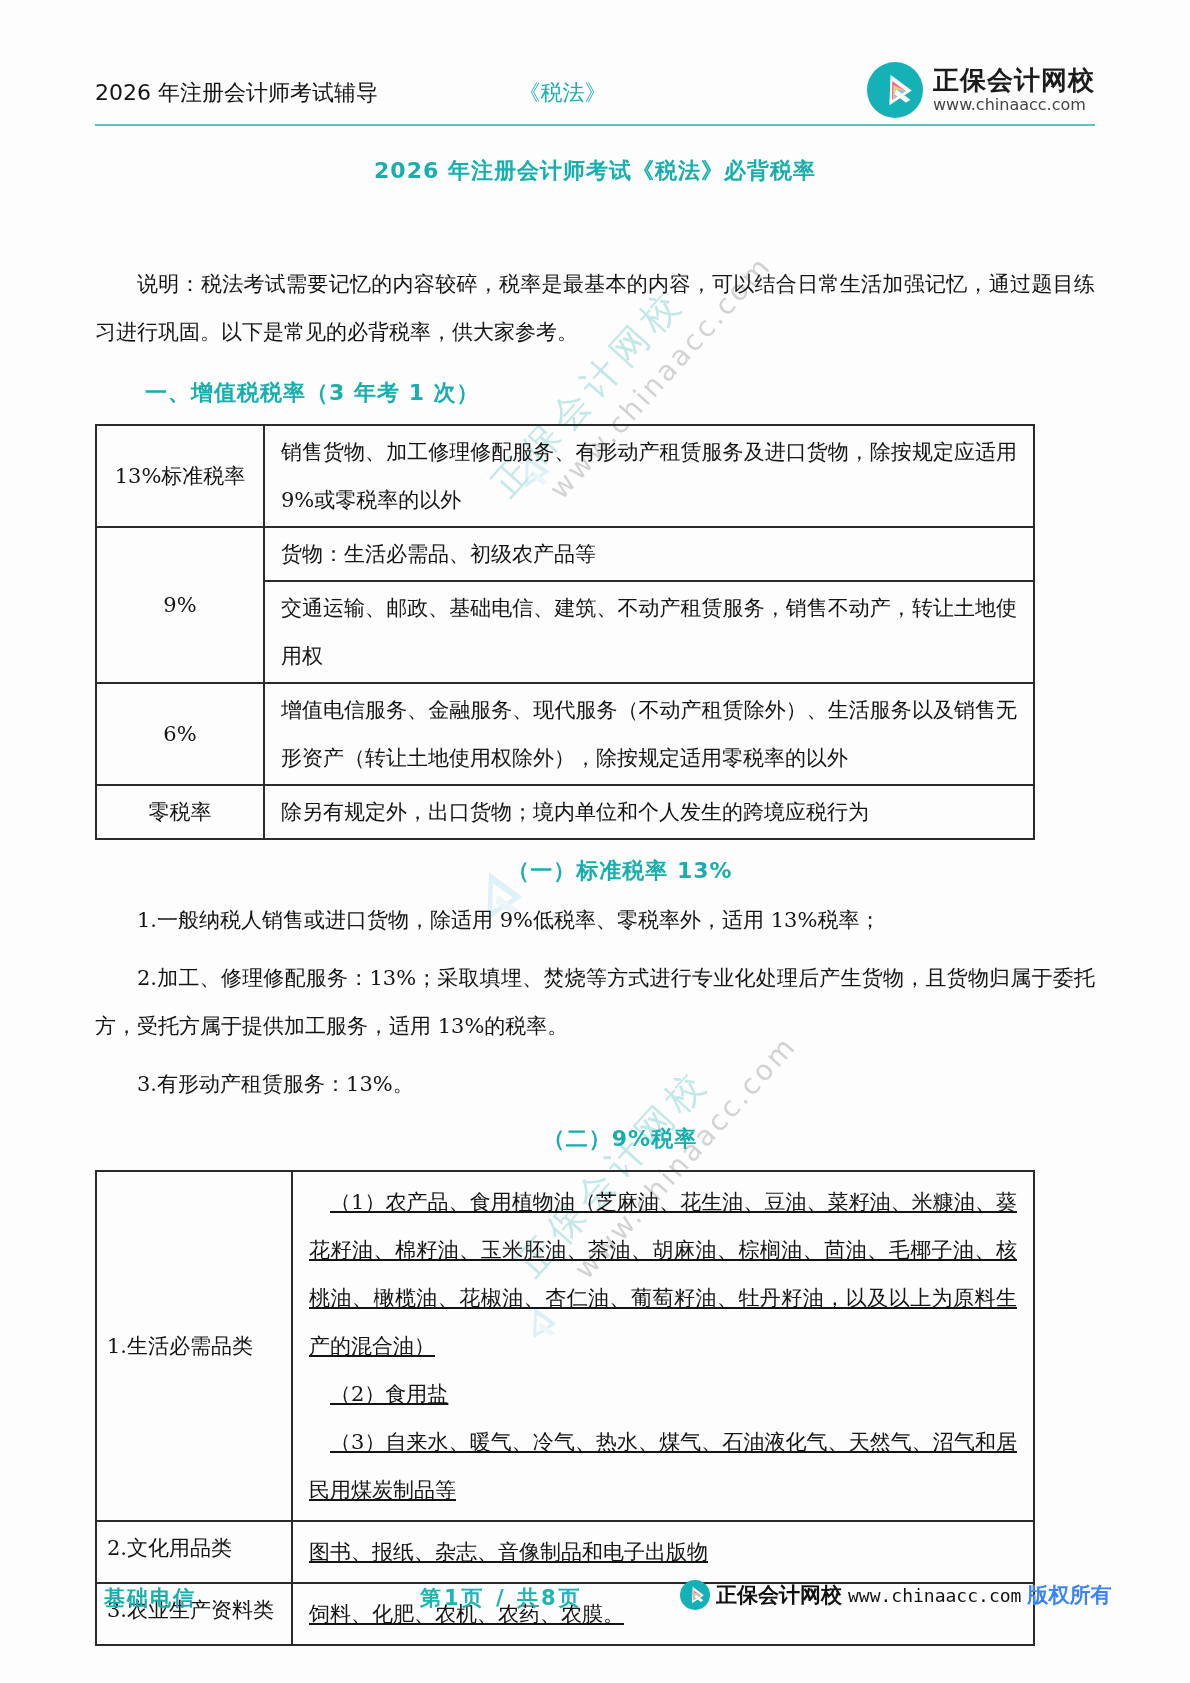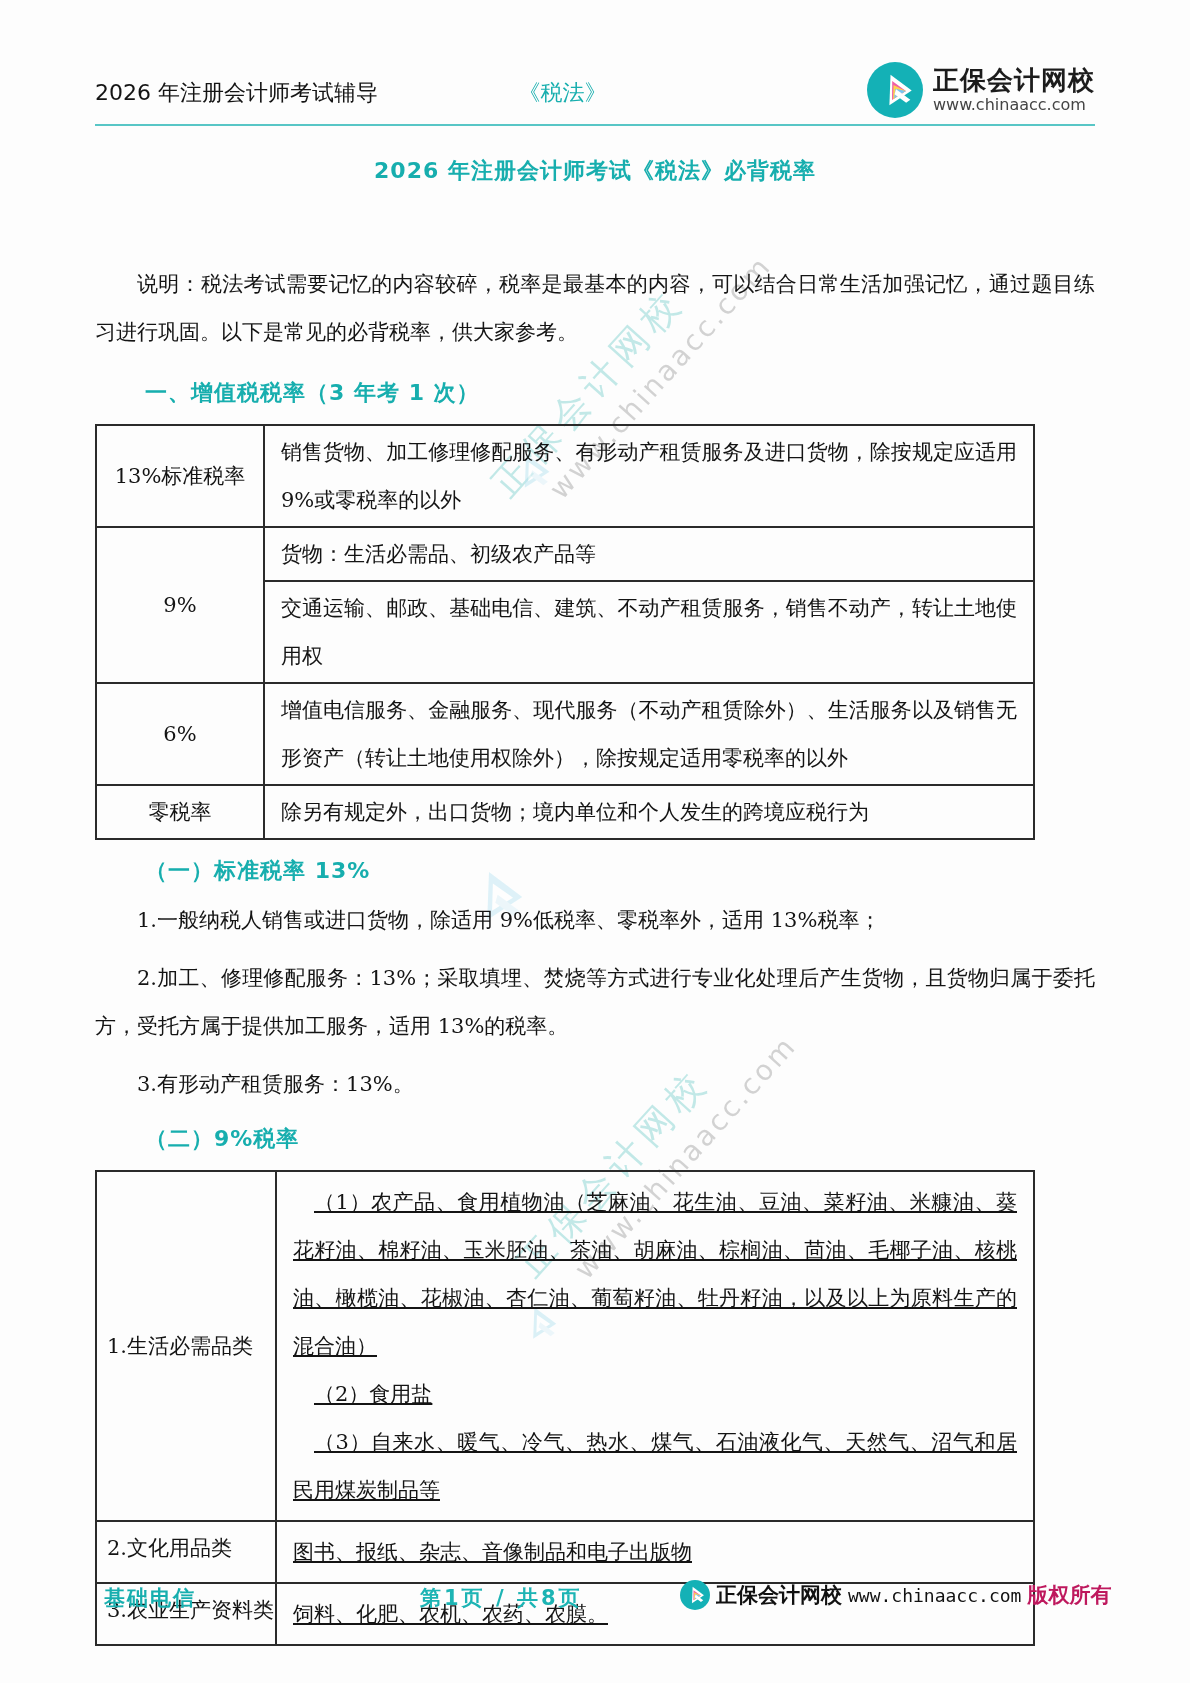--- a/index.html
+++ b/index.html
@@ -23,43 +23,43 @@
   .logo-lg { width:56px; height:56px; }
   .rule { border:none; border-top:2px solid #58c6c6; margin-top:6px; }
 
   
   .doc-title { margin-top:30px; text-align:center; color:#17aeae; font-weight:bold;
     font-size:22px; font-family:"DejaVu Sans","Liberation Sans",sans-serif; letter-spacing:1px; }
   .intro { margin-top:74px; text-indent:2em; line-height:48px; text-align:justify; }
   .h-sec { margin-top:22px; padding-left:50px; color:#17aeae; font-weight:bold; font-size:22px;
     font-family:"DejaVu Sans","Liberation Sans",sans-serif; letter-spacing:1px; }
   .h-sub { margin-top:16px; padding-left:50px; color:#17aeae; font-weight:bold; font-size:22px;
-    font-family:"DejaVu Sans","Liberation Sans",sans-serif; letter-spacing:1px; }
+    font-family:"DejaVu Sans","Liberation Sans",sans-serif; letter-spacing:1px;text-align:center; }
   .pt { margin-top:10px; text-indent:2em; line-height:48px; text-align:justify; }
 
   
   table { border-collapse:collapse; width:940px; margin-top:16px; }
   td { border:2px solid #2b2b2b; line-height:48px; }
   .t1 td.lab { width:168px; text-align:center; vertical-align:middle; }
   .t1 td.txt { padding:2px 16px; text-align:justify; }
-  .t2 td.lab { width:180px; text-align:left; vertical-align:middle; padding-left:10px; }
+  .t2 td.lab { width:196px; text-align:left; vertical-align:middle; padding-left:10px; }
   .t2 td.txt { padding:6px 16px; text-align:justify;text-decoration:underline; }
   .t2 td.txt p { text-indent:1em; }
   .rowpad td { padding-bottom:8px; }
 
   
   .footer { position:absolute; z-index:2; left:0; top:1580px; width:1190px; height:40px;
     font-family:"DejaVu Sans","Liberation Sans",sans-serif; }
   .ft-left { position:absolute; left:104px; top:4px; color:#17aeae; font-size:21px; font-weight:bold; letter-spacing:2px; }
   .ft-page { position:absolute; left:420px; top:4px; color:#1db4b4; font-size:21px; font-weight:bold; letter-spacing:3px; }
   .ft-right { position:absolute; left:680px; top:0; display:flex; align-items:center; gap:6px; }
   .logo-sm { width:30px; height:30px; }
   .ft-brand { font-weight:bold; font-size:21px; color:#111; }
   .ft-url { font-family:"DejaVu Sans Mono","Liberation Mono",monospace; font-size:18px; color:#111; }
-  .ft-copy { font-weight:bold; font-size:21px; color:#be185d; }
+  .ft-copy { font-weight:bold; font-size:21px; color:#3b82f6; }
 
   
   .wm { position:absolute; z-index:1; transform:rotate(-48deg); transform-origin:center;
     font-family:"DejaVu Sans","Liberation Sans",sans-serif; white-space:nowrap; pointer-events:none; }
   .wm .cn { display:block; color:#2cb5b0; opacity:.28; font-size:37px; letter-spacing:7px; }
   .wm .en { display:block; color:#8f8f8f; opacity:.38; font-size:28px; letter-spacing:3px; margin:2px 0 0 34px; }
   .wm-logo { position:absolute; z-index:1; opacity:.55; pointer-events:none; }
 </style>
 </head>
 <body>

